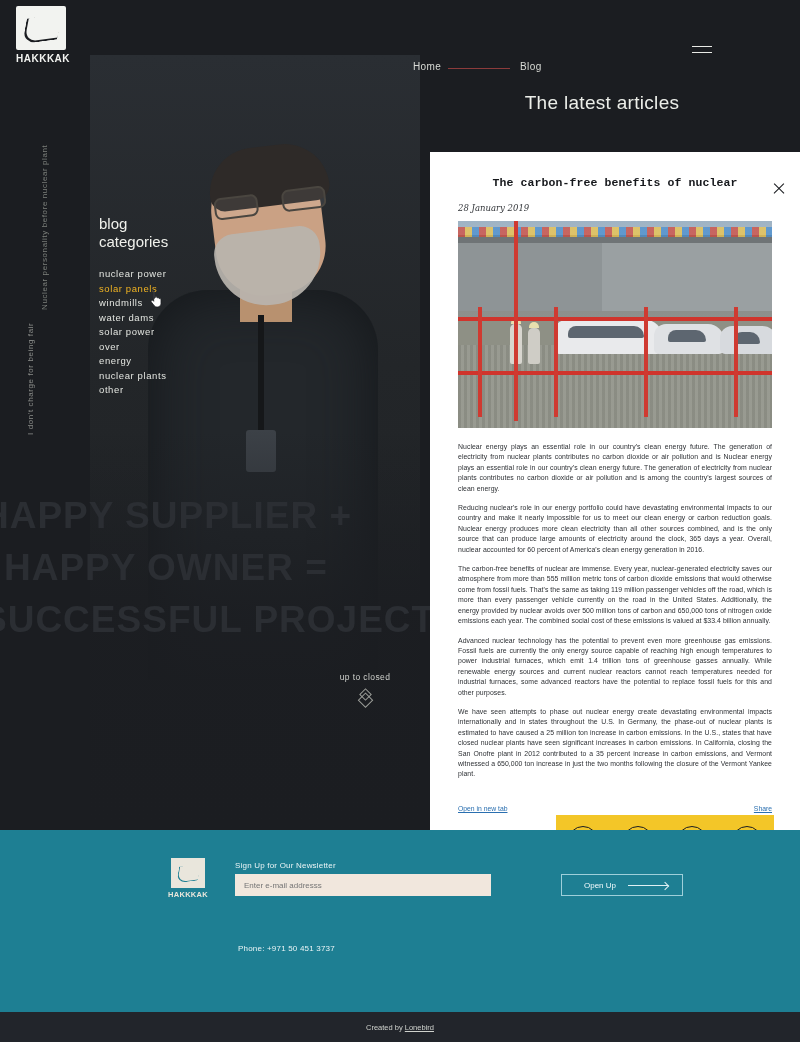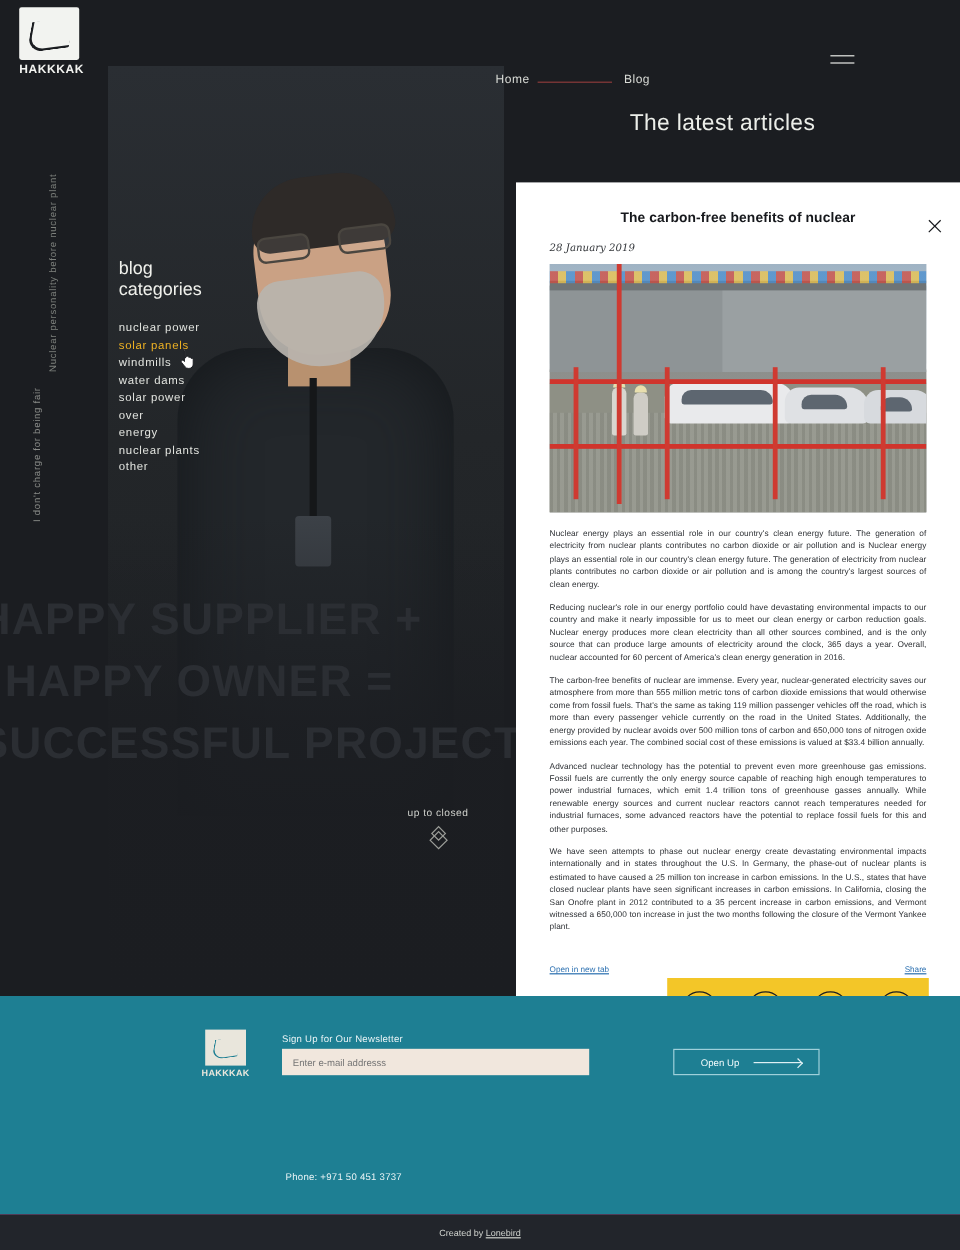--- a/index.html
+++ b/index.html
@@ -2,21 +2,21 @@
 <html><head>
 <meta charset="utf-8">
 <style>
   * { box-sizing: border-box; margin: 0; padding: 0; }
   html, body {
     width: 800px; height: 1042px;
     font-family: "Liberation Sans", sans-serif;
     background: #16181c;
     overflow: hidden;
   }
-  .page { position: relative; width: 800px; height: 1042px; background: #ec4899; }
+  .page { position: relative; width: 800px; height: 1042px; background: #15803d; }
 
   
   .hero {
     position: absolute; left: 0; top: 0; width: 800px; height: 830px;
     background: #1b1d21; overflow: hidden;
   }
   .hero-photo {
     position: absolute; left: 90px; top: 55px; width: 330px; height: 775px;
     background: linear-gradient(180deg, #2a2e33 0%, #232629 40%, #1d2023 100%);
   }
@@ -160,21 +160,21 @@
   .diamond:after {
     content: ""; display: block; width: 9px; height: 9px; border: 1px solid #9b9d98;
     position: relative; left: 2px; top: 2px;
   }
 
   
   .article {
     position: absolute; left: 430px; top: 152px; width: 370px; height: 678px;
     background: #ffffff; overflow: hidden;
   }
-  .article-head { position: relative; padding: 24px 28px 0 28px; }
+  .article-head { position: relative; padding: 24px 28px 0 28px; font-family: Liberation Mono, monospace; }
   .article-title {
     font-size: 11.5px; font-weight: 700; color: #16181c; text-align: center;
     letter-spacing: .1px;
   }
   .close-x {
     position: absolute; right: 14px; top: 30px; width: 14px; height: 14px; cursor: pointer;
   }
   .close-x:before, .close-x:after {
     content: ""; position: absolute; left: 0; top: 6px; width: 14px; height: 1.2px; background: #16181c;
   }
@@ -274,21 +274,21 @@
     position: absolute;
   }
   .signup-btn .arrow {
     position: absolute; right: 14px; top: 10px; width: 40px; height: 1px; background: #dff0f4;
   }
   .signup-btn .arrow:after {
     content: ""; position: absolute; right: 0; top: -2.5px; width: 5px; height: 5px;
     border-top: 1px solid #dff0f4; border-right: 1px solid #dff0f4; transform: rotate(45deg);
   }
   .phone {
-    position: absolute; left: 238px; top: 976px; font-size: 8px; color: #eaf4f6; letter-spacing: .2px;
+    position: absolute; left: 238px; top: 944px; font-size: 8px; color: #eaf4f6; letter-spacing: .2px;
   }
 
   
   .bottombar {
     position: absolute; left: 0; top: 1012px; width: 800px; height: 30px;
     background: #22252b; display: flex; align-items: center; justify-content: center;
   }
   .bottombar .txt { font-size: 7.5px; color: #cfd2cd; }
   .bottombar .txt a { color: #cfd2cd; text-decoration: underline; }
 </style>

